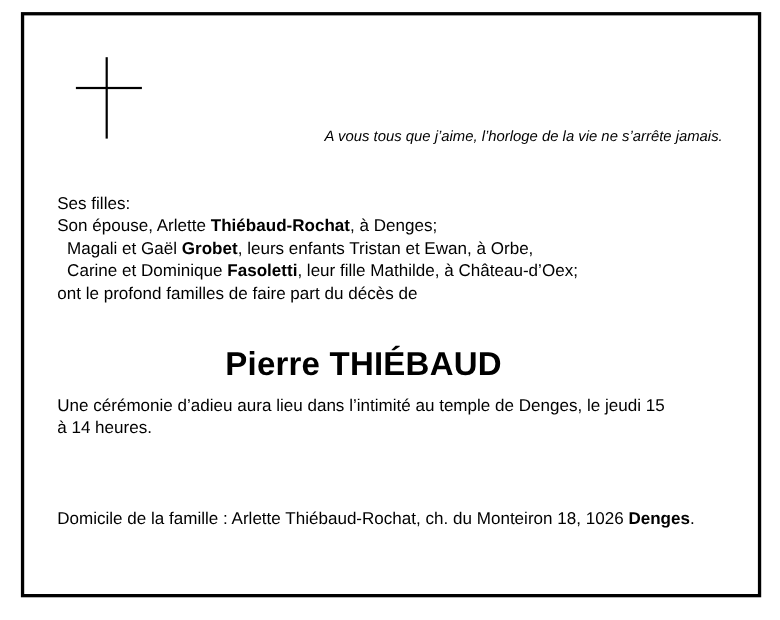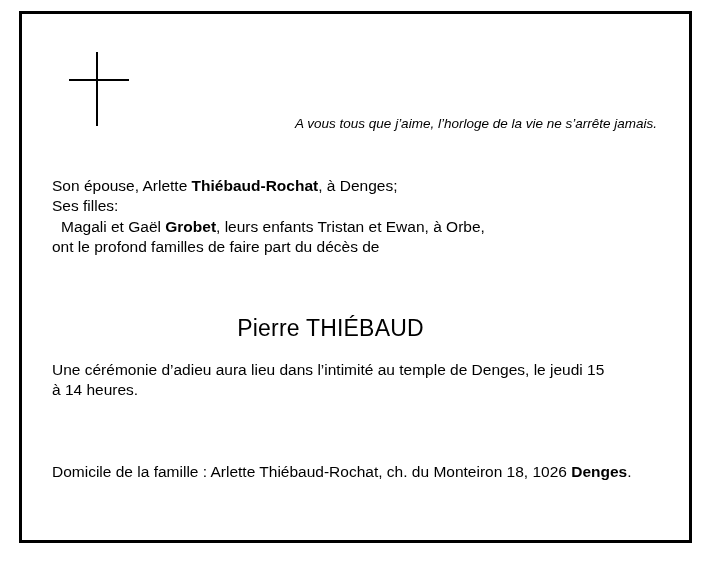--- a/index.html
+++ b/index.html
@@ -68,43 +68,44 @@
   .intro    { top: 176px; }
   .details  { top: 360px; }
   .domicile { top: 462px; }
   .line.indent { padding-left: 9px; }
   .deceased-name {
     position: absolute;
     left: 22px;
     top: 315px;
     width: 617px;
     text-align: center;
-    font-size: 23px;
-    font-weight: normal;
+    font-size: 30px;
+    font-weight: bold;
     letter-spacing: 0.2px;
     white-space: nowrap;
   }
   b { font-weight: bold; }
 </style>
 </head>
 <body>
 
 <div class="frame"></div>
 
 <div class="cross">
   <div class="cross-v"></div>
   <div class="cross-h"></div>
 </div>
 
 <div class="quote">A vous tous que j’aime, l’horloge de la vie ne s’arrête jamais.</div>
 
 <div class="textblock intro">
+    <div class="line"><span>Ses filles:</span></div>
     <div class="line"><span>Son épouse, Arlette </span><b>Thiébaud-Rochat</b><span>, à Denges;</span></div>
-    <div class="line"><span>Ses filles:</span></div>
     <div class="line indent"><span>Magali et Gaël </span><b>Grobet</b><span>, leurs enfants Tristan et Ewan, à Orbe,</span></div>
+    <div class="line indent"><span>Carine et Dominique </span><b>Fasoletti</b><span>, leur fille Mathilde, à Château-d’Oex;</span></div>
     <div class="line"><span>ont le profond familles de faire part du décès de</span></div>
   </div>
 
 <div class="deceased-name">Pierre THIÉBAUD</div>
 
 <div class="textblock details">
     <div class="line"><span>Une cérémonie d’adieu aura lieu dans l’intimité au temple de Denges, le jeudi 15</span></div>
     <div class="line"><span>à 14 heures.</span></div>
   </div>
 

